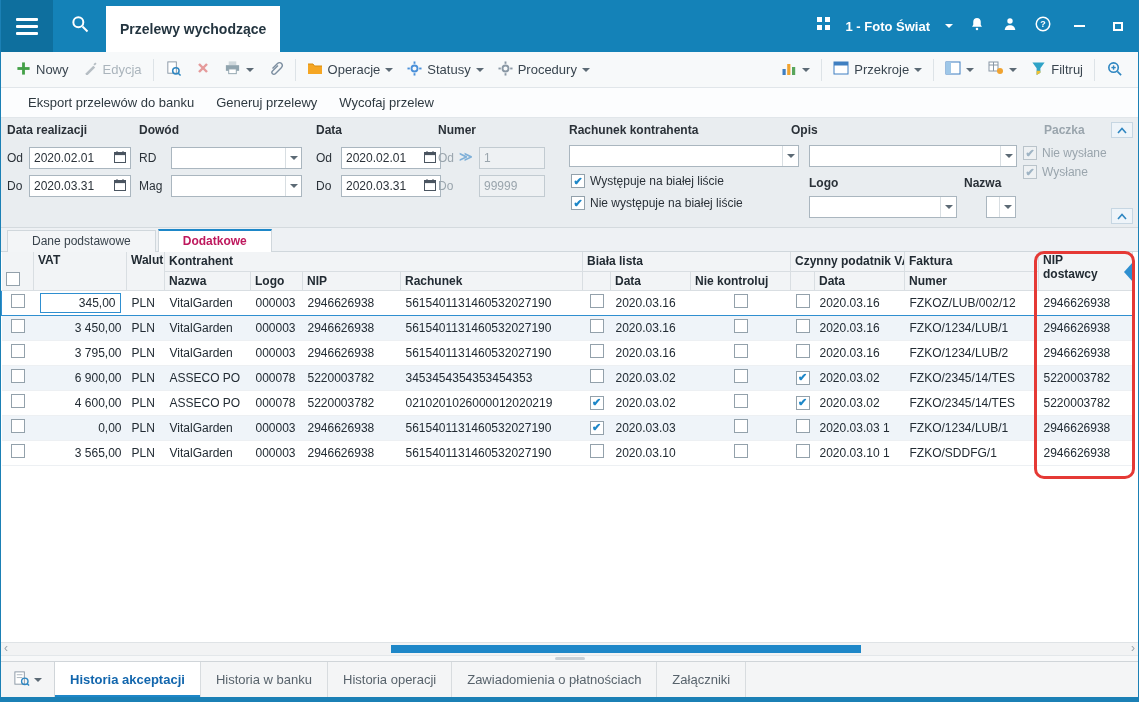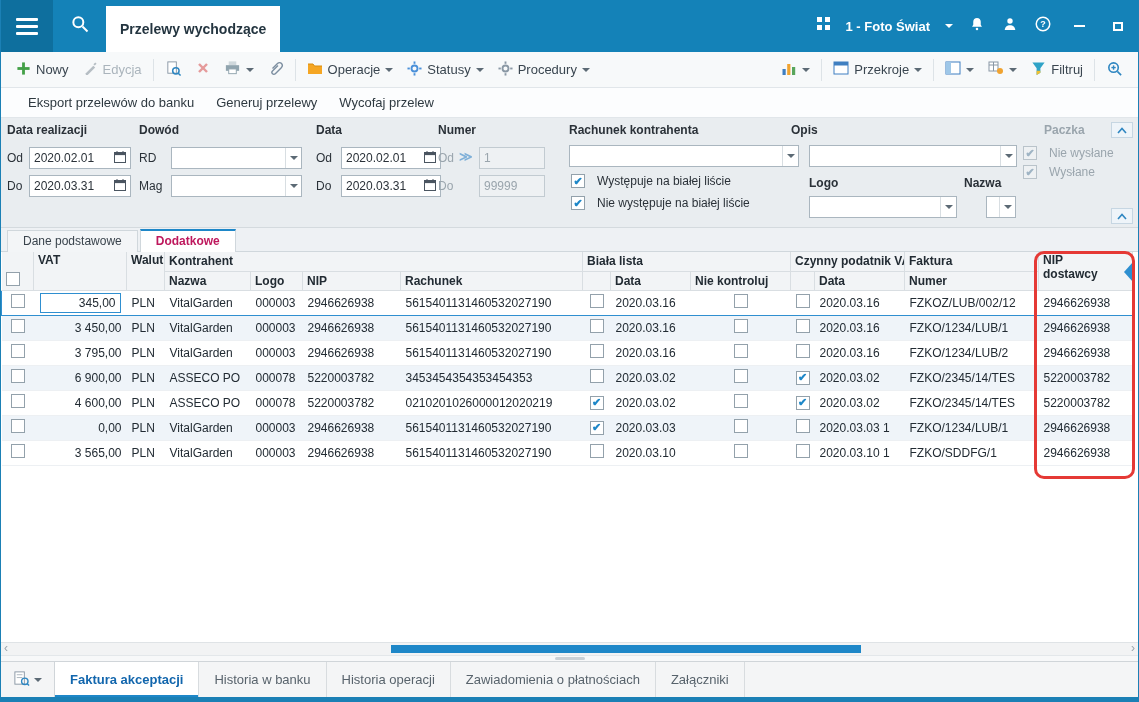--- a/index.html
+++ b/index.html
@@ -33,31 +33,31 @@
   .filterpanel{flex:0 0 110px;background:#e9edf0;border-bottom:1px solid #d4dade;position:relative;font-size:12px;color:#2a3138;}
   .fp-label{position:absolute;font-weight:bold;white-space:nowrap;}
   .fp-label.dis{color:#9aa5ad;}
   .fp-sub{position:absolute;white-space:nowrap;}
   .fp-sub.dis{color:#9aa5ad;}
   .fp-input{position:absolute;height:22px;background:#fff;border:1px solid #aab6bf;display:flex;align-items:center;justify-content:space-between;padding:0 4px;cursor:text;}
   .fp-input.dis{background:#eef1f3;color:#9aa5ad;border-color:#c2cbd1;cursor:default;}
   .fp-combo{position:absolute;height:22px;background:#fff;border:1px solid #aab6bf;display:flex;cursor:pointer;}
   .combo-val{flex:1;}
   .combo-btn{width:16px;border-left:1px solid #d8dee2;display:flex;align-items:center;justify-content:center;}
-  .fp-check{position:absolute;display:flex;align-items:center;gap:12px;white-space:nowrap;cursor:pointer;justify-content:flex-end;}
+  .fp-check{position:absolute;display:flex;align-items:center;gap:5px;white-space:nowrap;cursor:pointer;justify-content:flex-end;}
   .fp-check.dis{color:#9aa5ad;cursor:default;}
   .cb{width:14px;height:14px;background:#fff;border:1px solid #93a1ab;display:inline-flex;align-items:center;justify-content:center;font-size:11px;line-height:1;flex:0 0 14px;}
   .cb.on::after{content:"✔";color:#1e87c8;font-weight:bold;}
   .cb.dis{background:#eef1f3;border-color:#b9c3ca;}
   .cb.dis.on::after{color:#9fb4c4;}
   .fp-collapse{position:absolute;width:22px;height:16px;background:#eef4f9;border:1px solid #c6d6e2;display:flex;align-items:center;justify-content:center;cursor:pointer;}
   .ff-icon{position:absolute;color:#7fb0d8;font-size:13px;font-weight:bold;}
   
   .maintabs{flex:0 0 24px;background:#eef1f4;border-bottom:1px solid #d0d7dc;display:flex;align-items:flex-end;padding-left:6px;font-size:12px;}
-  .mtab{padding:3px 15px 4px;border:1px solid #d0d7dc;border-bottom:none;margin-right:2px;background:#f3f5f7;color:#39434c;cursor:pointer;position:relative;top:1px;}
+  .mtab{padding:3px 24px 4px;border:1px solid #d0d7dc;border-bottom:none;margin-right:2px;background:#f3f5f7;color:#39434c;cursor:pointer;position:relative;top:1px;}
   .mtab.active{background:#fff;color:#be185d;font-weight:bold;border-top:2px solid #1e87c8;}
   
   .gridwrap{flex:1 1 auto;background:#fff;overflow:hidden;position:relative;}
   table.grid{border-collapse:collapse;table-layout:fixed;width:1131px;font-size:12px;color:#222b33;}
   table.grid th{background:#f2f4f6;border-right:1px solid #d9dee2;border-bottom:1px solid #d9dee2;font-weight:bold;text-align:left;padding:1px 4px;height:19px;overflow:hidden;white-space:nowrap;font-size:12px;}
   th.vtop{vertical-align:top;padding-top:3px;}
   th.thvat{padding-left:40px;}
   th.selth{vertical-align:bottom;text-align:center;padding-bottom:4px;}
   table.grid td{height:25px;padding:0 5px;border-bottom:1px solid #edf0f3;overflow:hidden;white-space:nowrap;}
   tr.alt td{background:#eff4f9;}
@@ -598,21 +598,21 @@
       <span><svg width="17" height="17" viewBox="0 0 18 18">
             <rect x="2" y="2" width="10" height="13" fill="#fff" stroke="#8a98a5"></rect>
             <line x1="4" y1="5" x2="10" y2="5" stroke="#aab4bc"></line>
             <line x1="4" y1="8" x2="10" y2="8" stroke="#aab4bc"></line>
             <circle cx="12.5" cy="12" r="3.4" fill="none" stroke="#2e86c1" stroke-width="1.5"></circle>
             <line x1="15" y1="14.5" x2="17" y2="16.5" stroke="#2e86c1" stroke-width="1.5"></line>
           </svg></span>
       <span class="caret"></span>
     </div>
     <div id="bottomtabs" style="display:flex;align-items:stretch;">
-        <div class="btab active">Faktura akceptacji</div>
+        <div class="btab active">Historia akceptacji</div>
         <div class="btab">Historia w banku</div>
         <div class="btab">Historia operacji</div>
         <div class="btab">Zawiadomienia o płatnościach</div>
         <div class="btab">Załączniki</div>
       </div>
   </div>
 
   <div class="side-arrow"></div>
   <div class="annot-ring"></div>
 </div>

